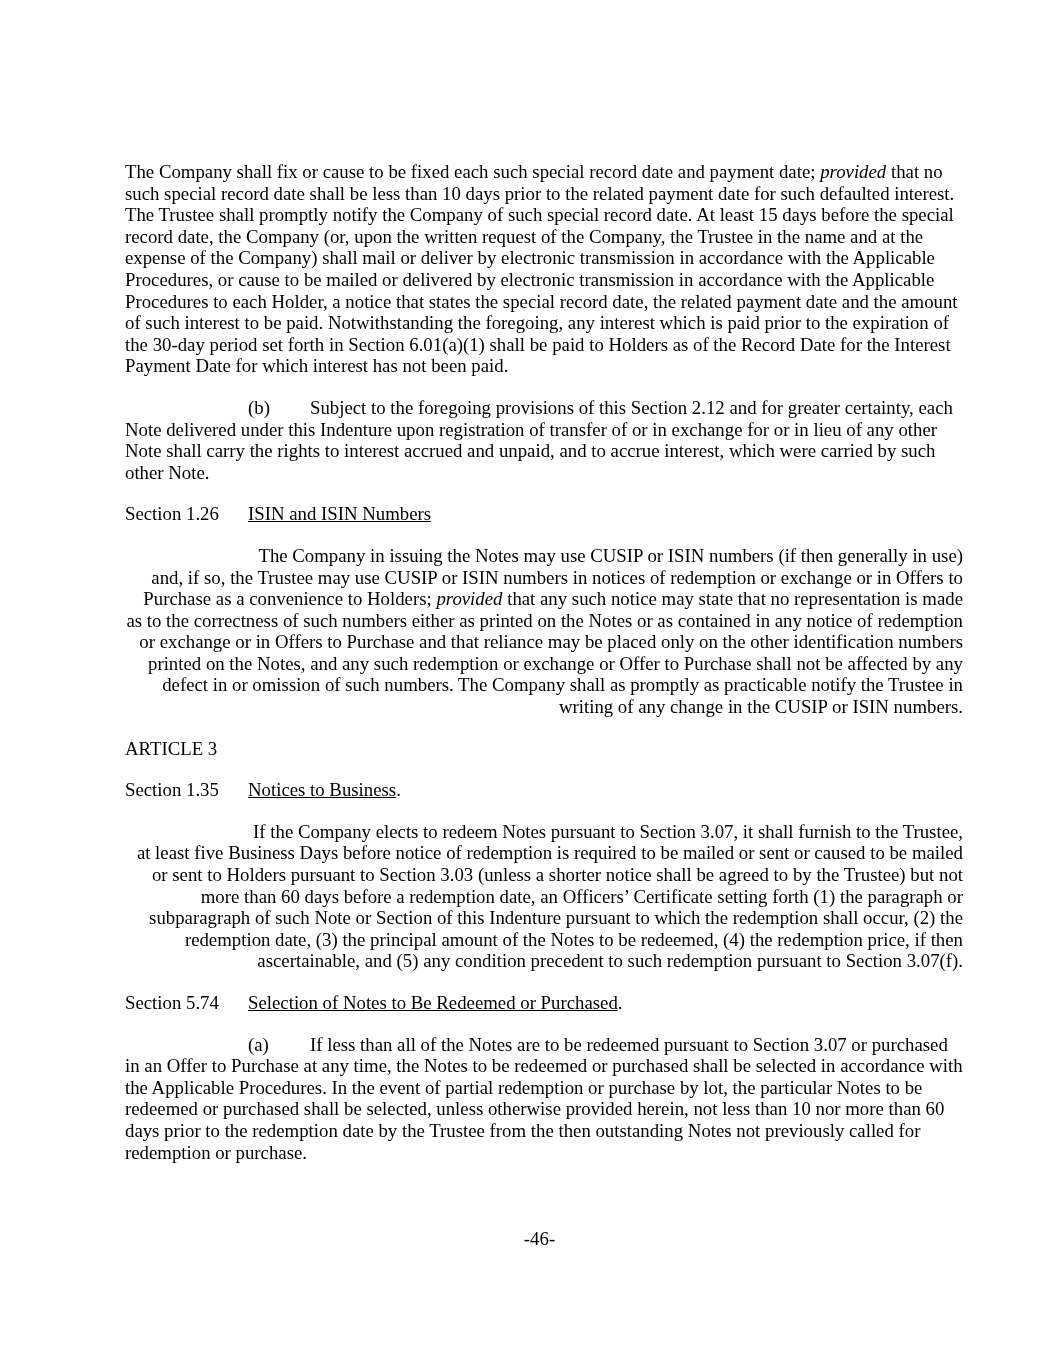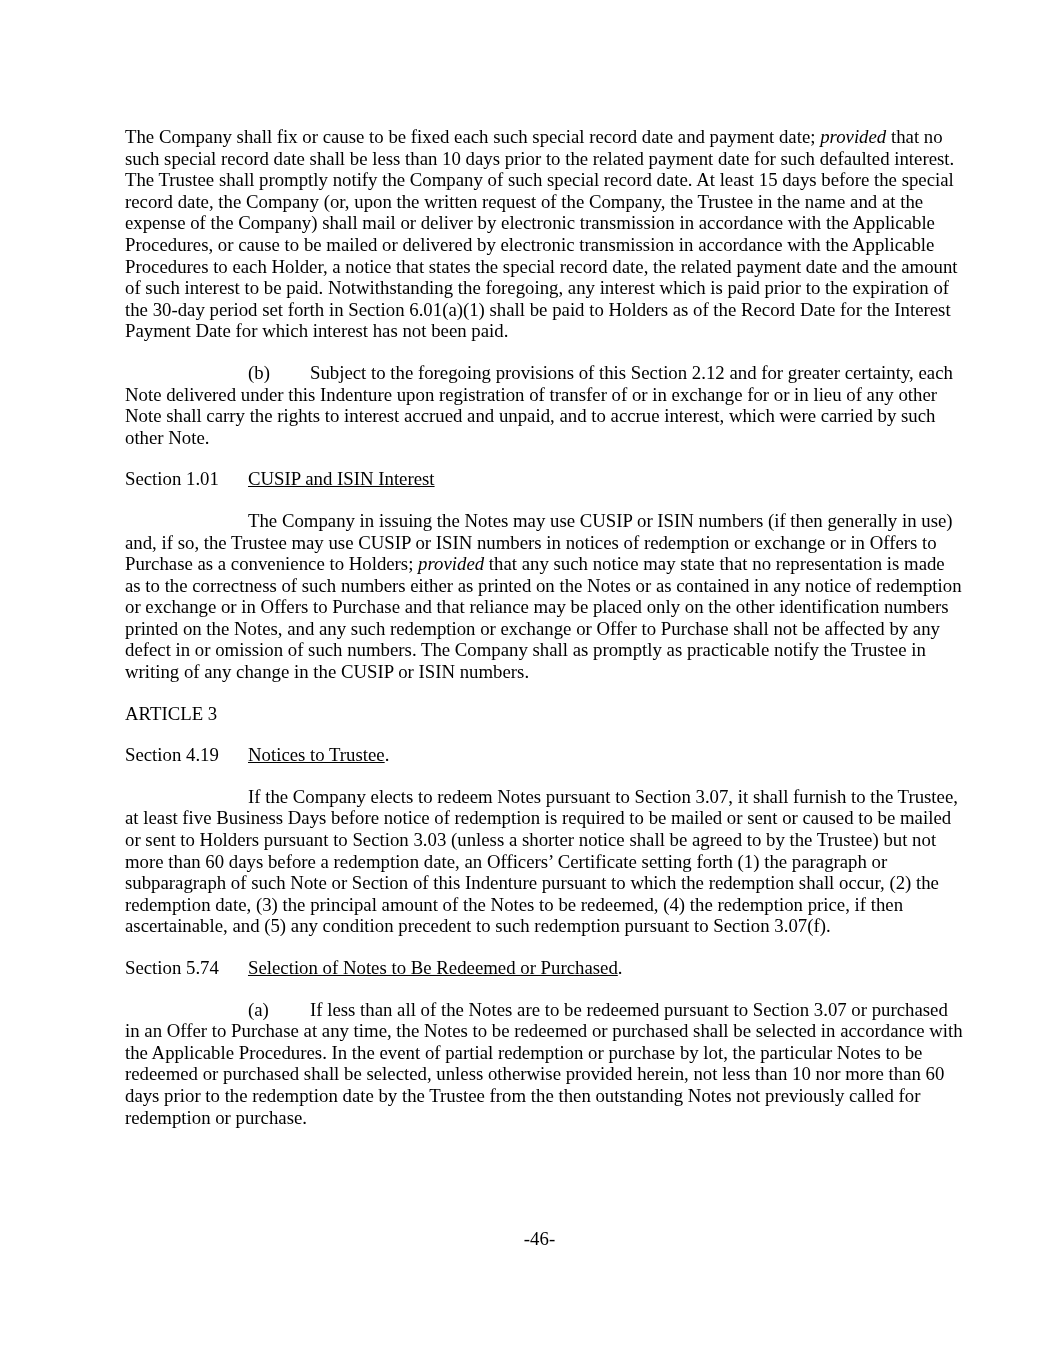--- a/index.html
+++ b/index.html
@@ -10,25 +10,26 @@
     background: #ffffff;
     color: #000000;
     font-family: "Liberation Serif", "DejaVu Serif", serif;
     font-size: 18.8px;
     line-height: 21.6px;
     overflow: hidden;
   }
   .doc {
     padding: 126px 92px 0 125px; 
     text-align: left;
+    margin-top: 35px;
   }
   .block { margin: 20px 0 0 0; }
   .block.first { margin-top: 0; }
   .para { }
-  .para.indent { text-indent: 123px; }
+  .para.indent { text-indent: 123px; text-align: right; }
   .letter {
     display: inline-block;
     margin-left: 123px;
     width: 62px;
   }
   .sec-num {
     display: inline-block;
     width: 123px;
   }
   .sec-title { text-decoration: underline; }
@@ -45,28 +46,28 @@
 </head>
 <body>
 
 <div class="page">
   <div class="doc">
 
     <p class="block first para"><span>The Company shall fix or cause to be fixed each such special record date and payment date; </span><span class="it">provided</span><span> that no such special record date shall be less than 10 days prior to the related payment date for such defaulted interest. The Trustee shall promptly notify the Company of such special record date. At least 15 days before the special record date, the Company (or, upon the written request of the Company, the Trustee in the name and at the expense of the Company) shall mail or deliver by electronic transmission in accordance with the Applicable Procedures, or cause to be mailed or delivered by electronic transmission in accordance with the Applicable Procedures to each Holder, a notice that states the special record date, the related payment date and the amount of such interest to be paid. Notwithstanding the foregoing, any interest which is paid prior to the expiration of the 30-day period set forth in Section 6.01(a)(1) shall be paid to Holders as of the Record Date for the Interest Payment Date for which interest has not been paid.</span></p>
 
     <p class="block para"><span class="letter">(b)</span><span><span>Subject to the foregoing provisions of this Section 2.12 and for greater certainty, each Note delivered under this Indenture upon registration of transfer of or in exchange for or in lieu of any other Note shall carry the rights to interest accrued and unpaid, and to accrue interest, which were carried by such other Note.</span></span></p>
 
-    <p class="block heading"><span class="sec-num">Section 1.01</span><span class="sec-title">CUSIP and ISIN Interest</span><span class="sec-suffix"></span></p>
+    <p class="block heading"><span class="sec-num">Section 1.26</span><span class="sec-title">ISIN and ISIN Numbers</span><span class="sec-suffix"></span></p>
 
     <p class="block para indent"><span>The Company in issuing the Notes may use CUSIP or ISIN numbers (if then generally in use) and, if so, the Trustee may use CUSIP or ISIN numbers in notices of redemption or exchange or in Offers to Purchase as a convenience to Holders; </span><span class="it">provided</span><span> that any such notice may state that no representation is made as to the correctness of such numbers either as printed on the Notes or as contained in any notice of redemption or exchange or in Offers to Purchase and that reliance may be placed only on the other identification numbers printed on the Notes, and any such redemption or exchange or Offer to Purchase shall not be affected by any defect in or omission of such numbers. The Company shall as promptly as practicable notify the Trustee in writing of any change in the CUSIP or ISIN numbers.</span></p>
 
     <p class="block centered">ARTICLE 3</p>
 
 
-    <p class="block heading"><span class="sec-num">Section 4.19</span><span class="sec-title">Notices to Trustee</span><span class="sec-suffix">.</span></p>
+    <p class="block heading"><span class="sec-num">Section 1.35</span><span class="sec-title">Notices to Business</span><span class="sec-suffix">.</span></p>
 
     <p class="block para indent"><span>If the Company elects to redeem Notes pursuant to Section 3.07, it shall furnish to the Trustee, at least five Business Days before notice of redemption is required to be mailed or sent or caused to be mailed or sent to Holders pursuant to Section 3.03 (unless a shorter notice shall be agreed to by the Trustee) but not more than 60 days before a redemption date, an Officers’ Certificate setting forth (1) the paragraph or subparagraph of such Note or Section of this Indenture pursuant to which the redemption shall occur, (2) the redemption date, (3) the principal amount of the Notes to be redeemed, (4) the redemption price, if then ascertainable, and (5) any condition precedent to such redemption pursuant to Section 3.07(f).</span></p>
 
     <p class="block heading"><span class="sec-num">Section 5.74</span><span class="sec-title">Selection of Notes to Be Redeemed or Purchased</span><span class="sec-suffix">.</span></p>
 
     <p class="block para"><span class="letter">(a)</span><span><span>If less than all of the Notes are to be redeemed pursuant to Section 3.07 or purchased in an Offer to Purchase at any time, the Notes to be redeemed or purchased shall be selected in accordance with the Applicable Procedures. In the event of partial redemption or purchase by lot, the particular Notes to be redeemed or purchased shall be selected, unless otherwise provided herein, not less than 10 nor more than 60 days prior to the redemption date by the Trustee from the then outstanding Notes not previously called for redemption or purchase.</span></span></p>
 
   </div>
 
   <div class="page-number">-46-</div>

